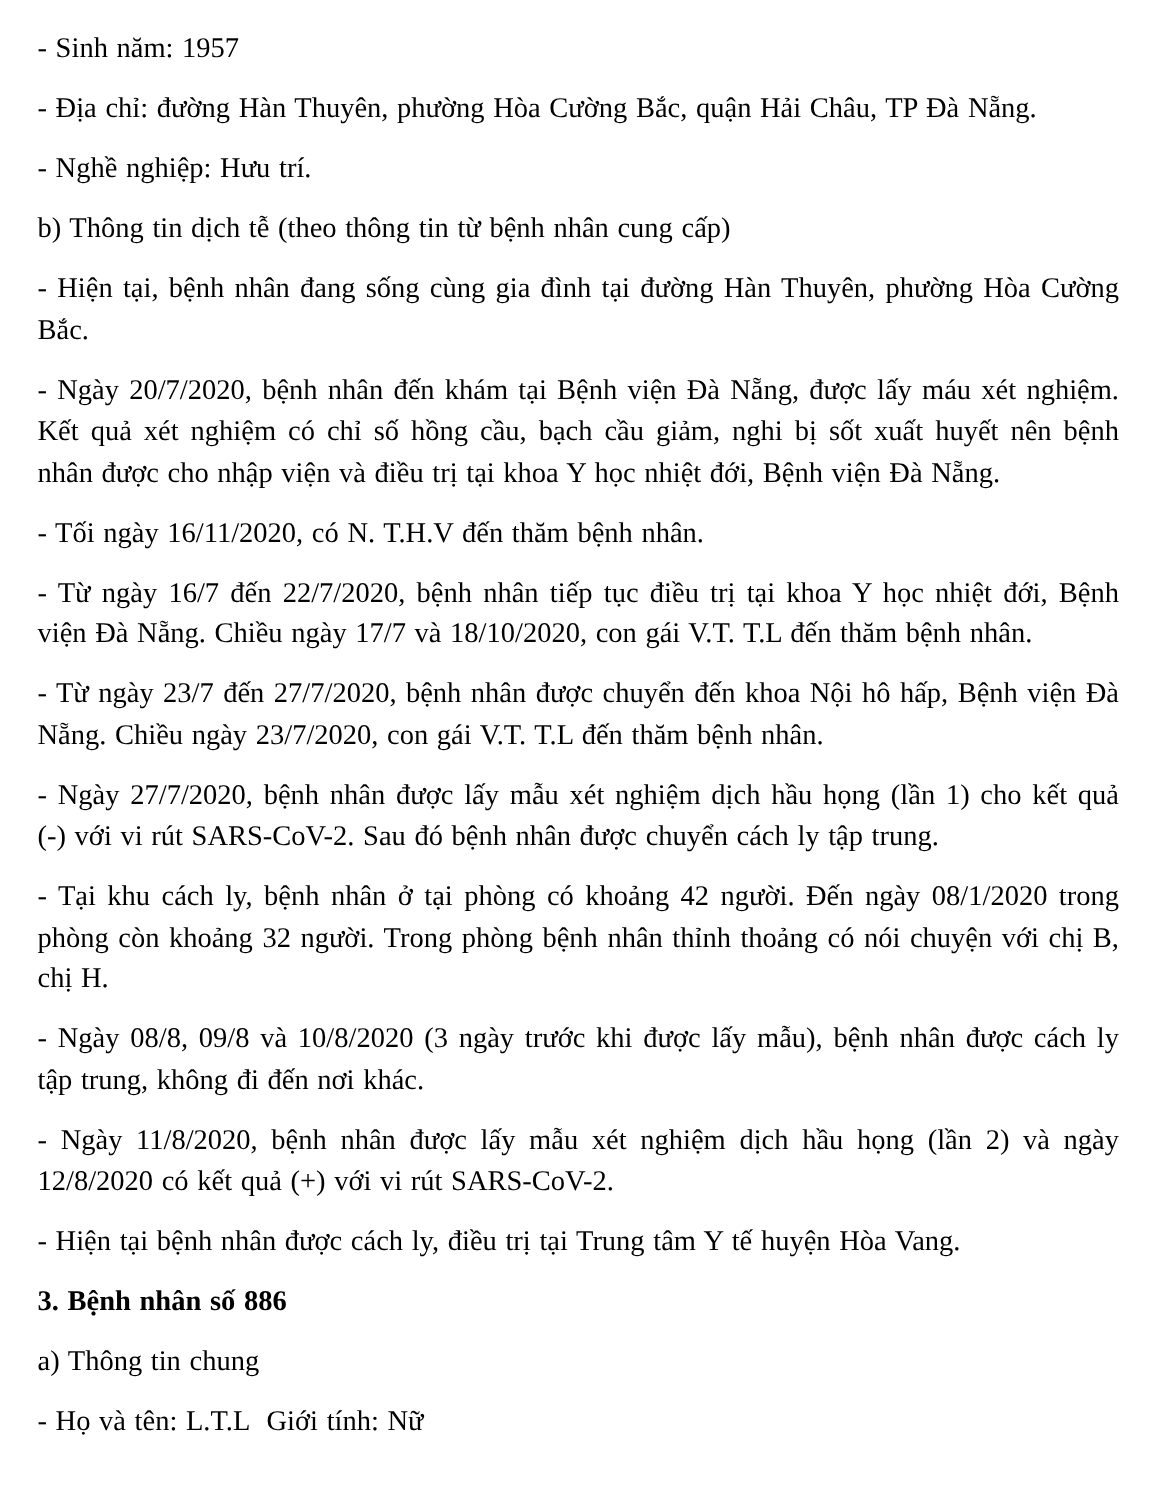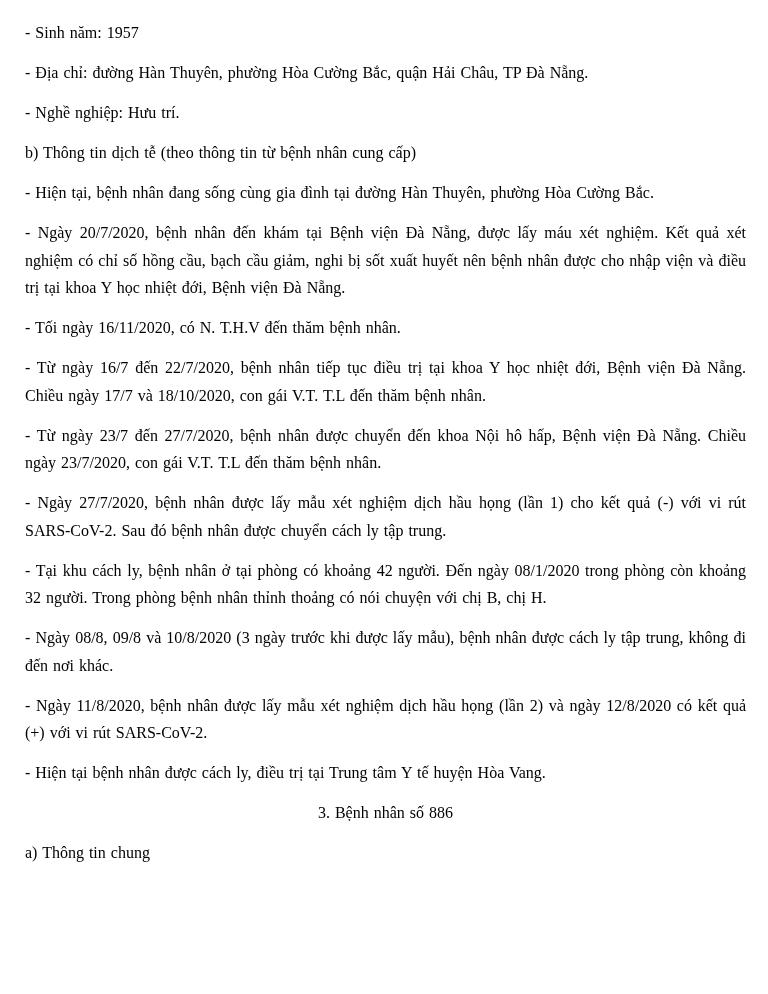--- a/index.html
+++ b/index.html
@@ -16,33 +16,33 @@
   }
   .page {
     box-sizing: border-box;
     width: 768px;
     height: 994px;
     padding: 19px 22px 10px 25px;
     background: #ffffff;
   }
   .para {
     margin: 0 0 12.5px 0;
-    font-size: 16px;
+    font-size: 19px;
     line-height: 27.5px;
     text-align: justify;
     text-justify: inter-word;
     word-spacing: 1px;
     white-space: pre-wrap;
   }
   .para:last-child {
     margin-bottom: 0;
   }
   .para.bold-heading {
-    font-weight: normal;
-    text-align: center;
+    font-weight: bold;
+    text-align: left;
   }
 </style>
 </head>
 <body>
 
 <div class="page">
   <div id="doc-body">
 
   <p class="para">- Sinh năm: 1957</p>
       <p class="para">- Địa chỉ: đường Hàn Thuyên, phường Hòa Cường Bắc, quận Hải Châu, TP Đà Nẵng.</p>
@@ -53,14 +53,15 @@
       <p class="para">- Tối ngày 16/11/2020, có N. T.H.V đến thăm bệnh nhân.</p>
       <p class="para">- Từ ngày 16/7 đến 22/7/2020, bệnh nhân tiếp tục điều trị tại khoa Y học nhiệt đới, Bệnh viện Đà Nẵng. Chiều ngày 17/7 và 18/10/2020, con gái V.T. T.L đến thăm bệnh nhân.</p>
       <p class="para">- Từ ngày 23/7 đến 27/7/2020, bệnh nhân được chuyển đến khoa Nội hô hấp, Bệnh viện Đà Nẵng. Chiều ngày 23/7/2020, con gái V.T. T.L đến thăm bệnh nhân.</p>
       <p class="para">- Ngày 27/7/2020, bệnh nhân được lấy mẫu xét nghiệm dịch hầu họng (lần 1) cho kết quả (-) với vi rút SARS-CoV-2. Sau đó bệnh nhân được chuyển cách ly tập trung.</p>
       <p class="para">- Tại khu cách ly, bệnh nhân ở tại phòng có khoảng 42 người. Đến ngày 08/1/2020 trong phòng còn khoảng 32 người. Trong phòng bệnh nhân thỉnh thoảng có nói chuyện với chị B, chị H.</p>
       <p class="para">- Ngày 08/8, 09/8 và 10/8/2020 (3 ngày trước khi được lấy mẫu), bệnh nhân được cách ly tập trung, không đi đến nơi khác.</p>
       <p class="para">- Ngày 11/8/2020, bệnh nhân được lấy mẫu xét nghiệm dịch hầu họng (lần 2) và ngày 12/8/2020 có kết quả (+) với vi rút SARS-CoV-2.</p>
       <p class="para">- Hiện tại bệnh nhân được cách ly, điều trị tại Trung tâm Y tế huyện Hòa Vang.</p>
       <p class="para bold-heading">3. Bệnh nhân số 886</p>
       <p class="para">a) Thông tin chung</p>
+      <p class="para">- Họ và tên: L.T.L  Giới tính: Nữ</p>
     </div>
 </div>
 
 </body></html>

